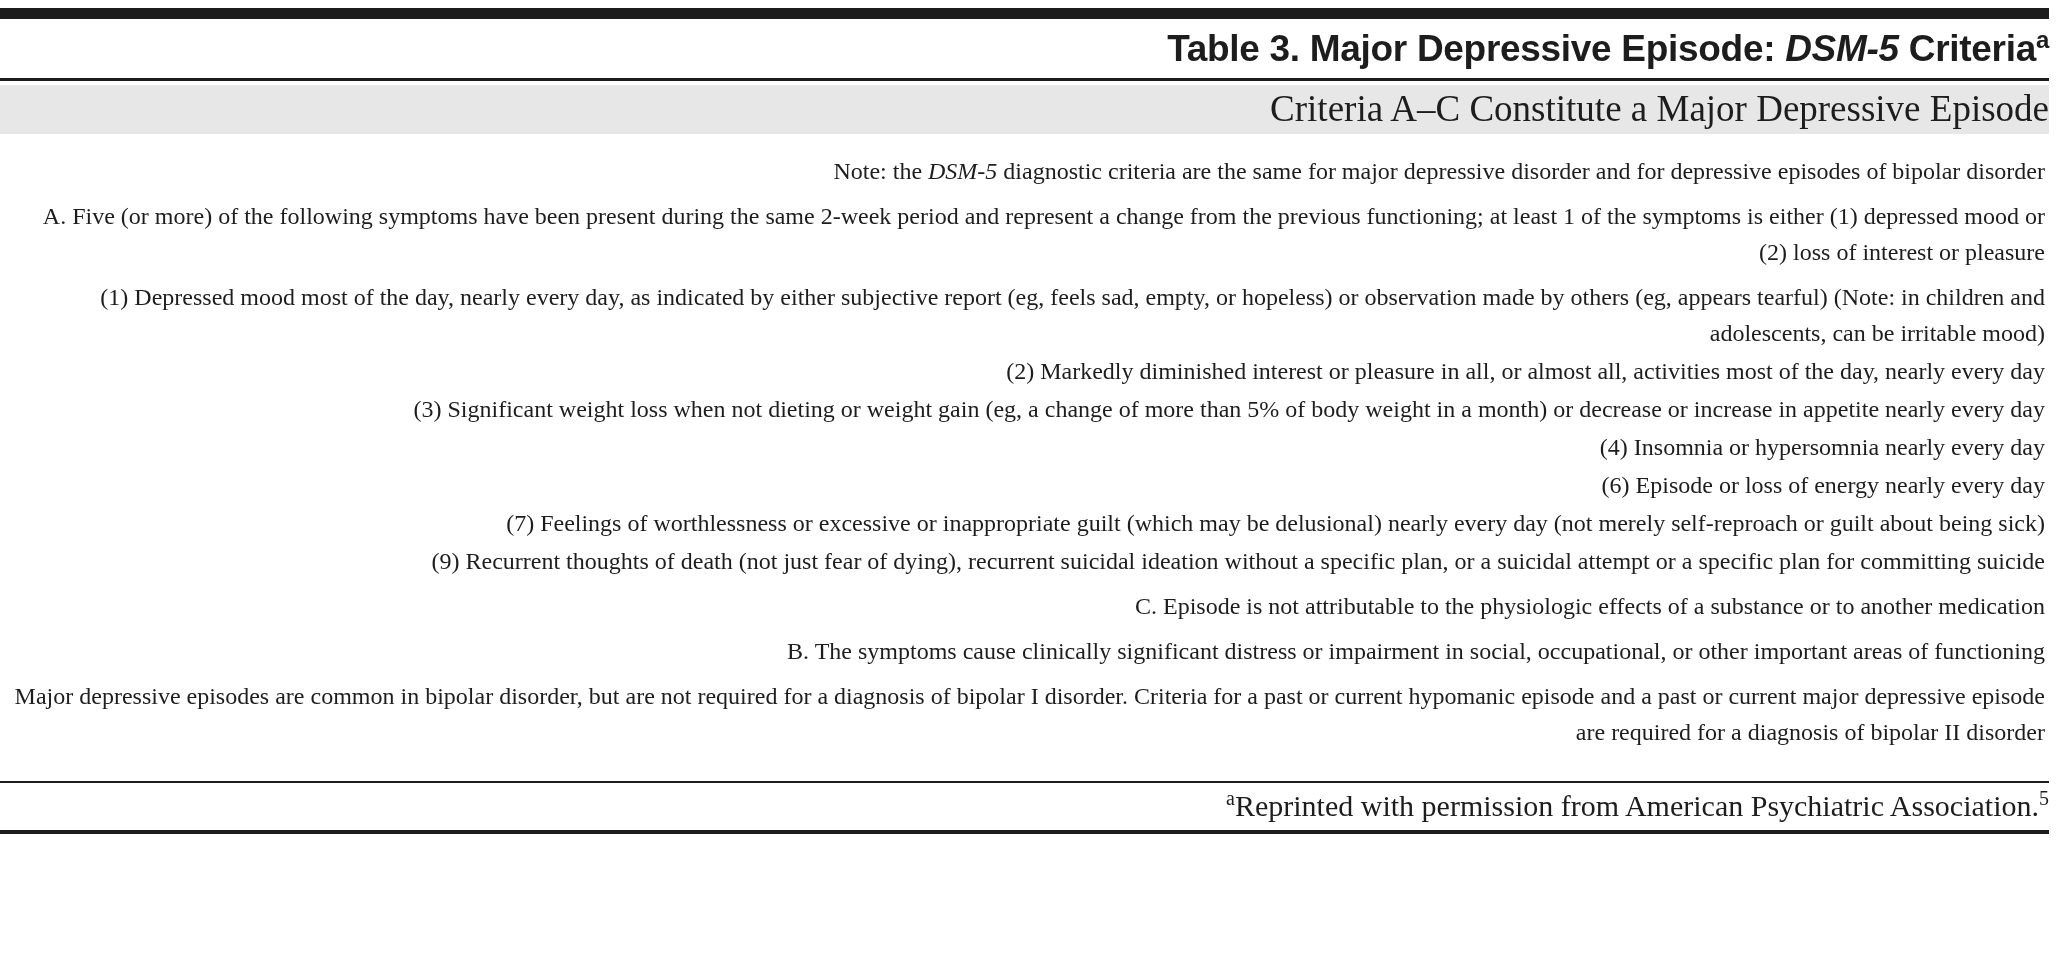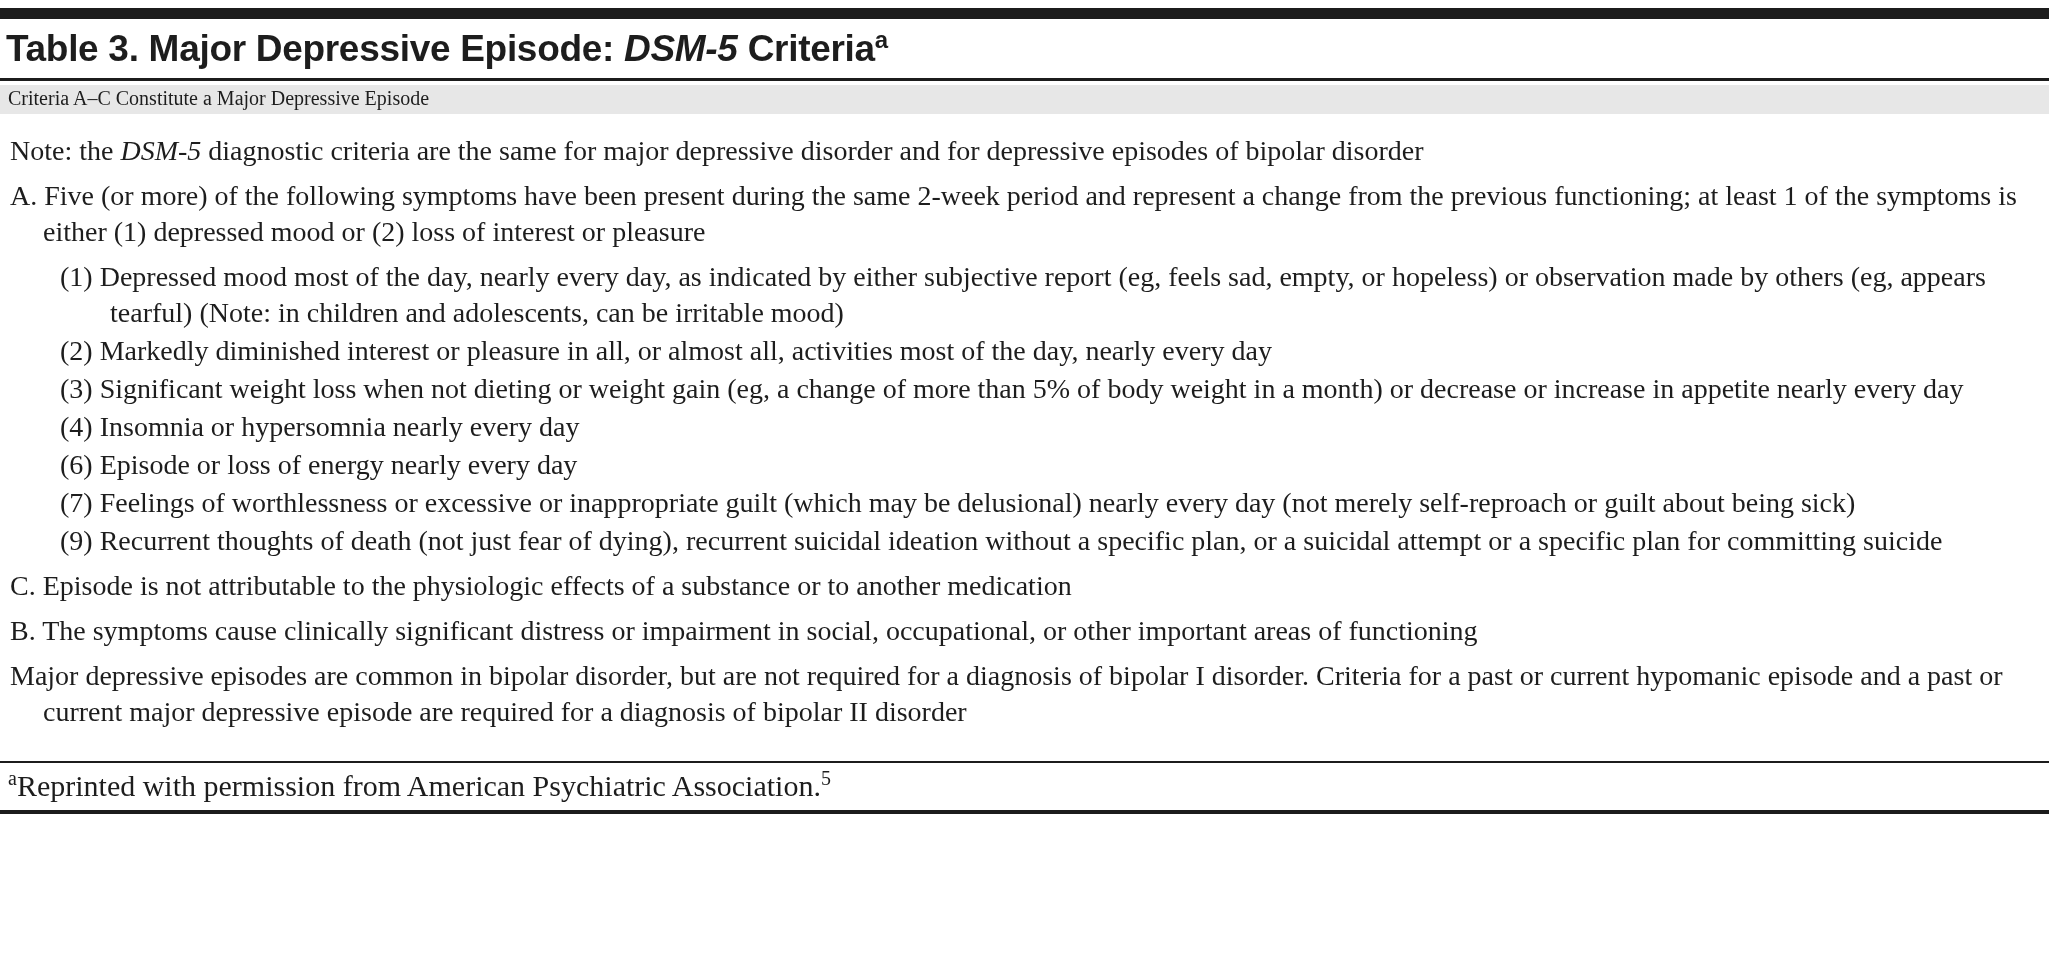--- a/index.html
+++ b/index.html
@@ -1,15 +1,15 @@
 <!DOCTYPE html>
 <html><head>
 <meta charset="utf-8">
 <style>
-  * { margin: 0; padding: 0; box-sizing: border-box; }
+  * { margin: 0; padding: 0; box-sizing: border-box; text-align: right; }
   html, body { background: #ffffff; }
   body {
     width: 2059px;
     height: 968px;
     font-family: "Liberation Serif", serif;
     color: #1d1d1d;
     overflow: hidden;
   }
   .page {
     width: 2049px;
@@ -31,25 +31,25 @@
   .title sup {
     font-size: 24px;
     vertical-align: super;
     line-height: 0;
   }
   .rule { background: #1c1c1c; }
   .title-rule { height: 3px; }
   .subheader-band {
     margin-top: 4px;
     background: #e7e7e7;
-    font-size: 20px;
+    font-size: 37px;
     padding: 2px 0 4px 8px;
   }
   .body {
-    font-size: 28px;
+    font-size: 24px;
     line-height: 36px;
     padding: 10px 4px 8px 10px;
   }
   .para {
     padding-left: 33px;
     text-indent: -33px;
     margin: 9px 0;
   }
   .para em { font-style: italic; }
   .symptoms { margin-left: 50px; }

